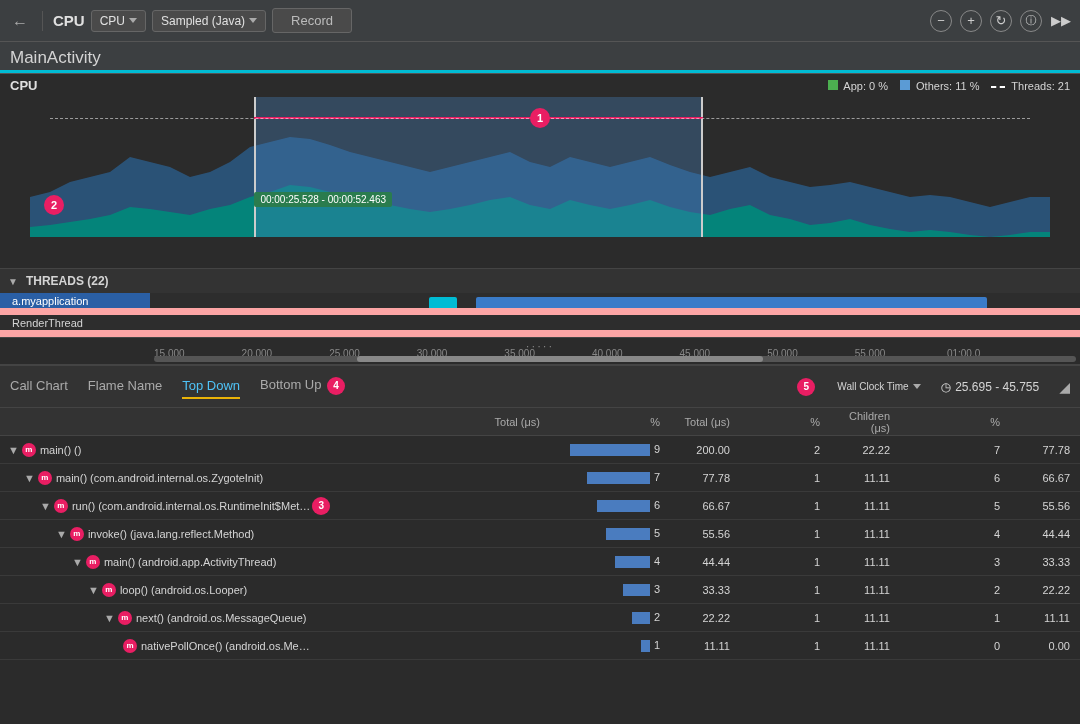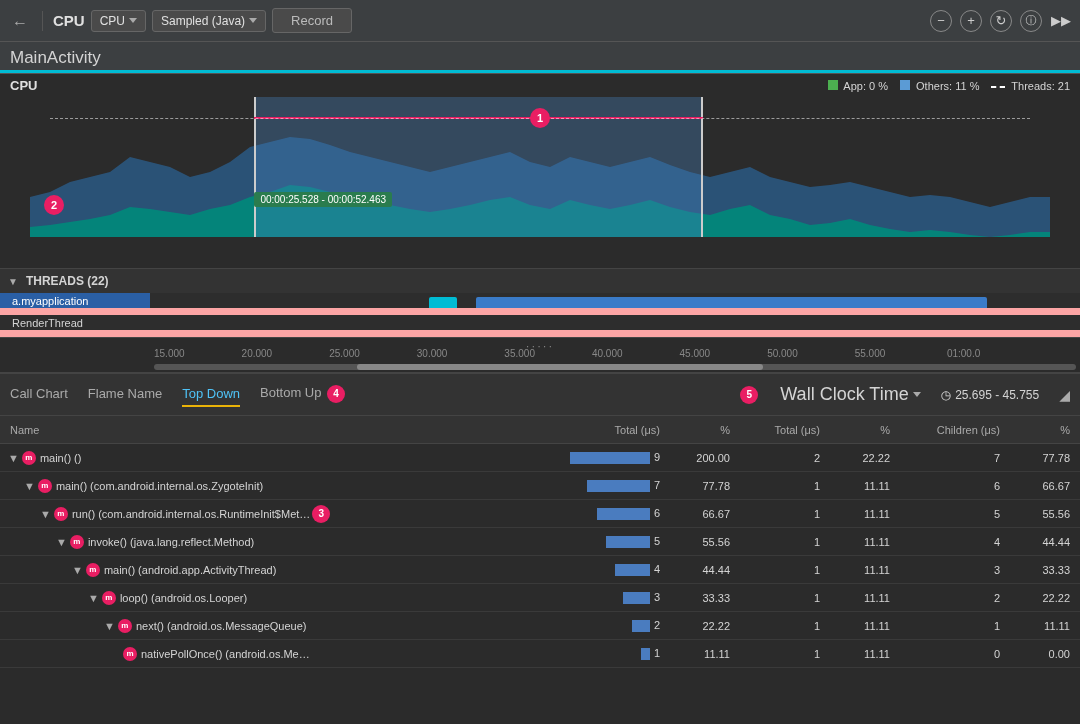--- a/index.html
+++ b/index.html
@@ -229,21 +229,21 @@
       position: absolute;
       top: 4px;
       height: 14px;
       background: #00bcd4;
       border-radius: 2px;
     }
     .thread-activity.blue { background: #2a7cd4; }
 
     
     .timeline-row {
-      height: 36px;
+      height: 28px;
       background: #2b2b2b;
       border-bottom: 2px solid #444;
       display: flex;
       align-items: center;
       padding: 0 4px 0 154px;
       overflow: hidden;
       position: relative;
       text-decoration: underline;
     }
     .timeline-tick {
@@ -296,21 +296,21 @@
     }
     .tab-item.active {
       color: #4fc3f7;
       border-bottom: 2px solid #eab308;
     }
     .tab-spacer { flex: 1; }
     .wall-clock-dropdown {
       display: flex;
       align-items: center;
       gap: 4px;
-      font-size: 18px;
+      font-size: 10px;
       color: #d4d4d4;
       cursor: pointer;
     }
     .clock-range {
       display: flex;
       align-items: center;
       gap: 4px;
       font-size: 12px;
       color: #d4d4d4;
     }
@@ -519,21 +519,20 @@
     <span class="chevron-down"></span>
   </div>
   <div class="clock-range">
     <span>◷</span>
     <span>25.695 - 45.755</span>
   </div>
   <span class="filter-icon">◢</span>
 </div>
 
 <div class="table-header">
-  <div class="col">Name</div>
   <div class="col" style="text-align:right;">Total (μs)</div>
   <div class="col" style="text-align:right;">%</div>
   <div class="col" style="text-align:right;">Total (μs)</div>
   <div class="col" style="text-align:right;">%</div>
   <div class="col" style="text-align:right;">Children (μs)</div>
   <div class="col" style="text-align:right;">%</div>
 </div>
 
 <div id="table-body">
 <div class="table-row">

